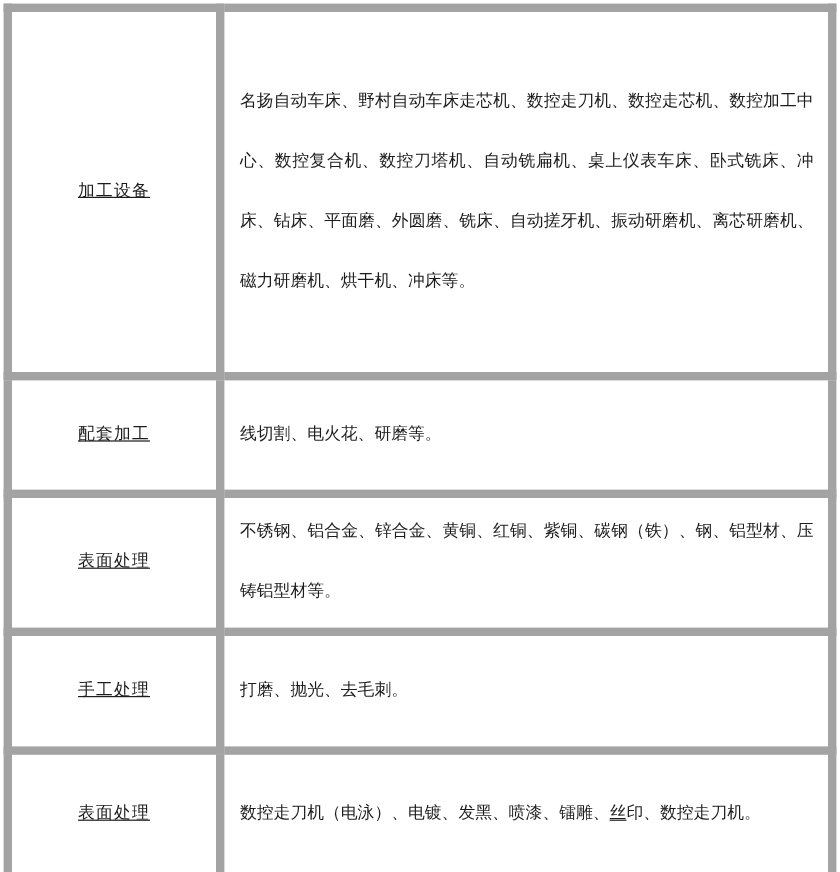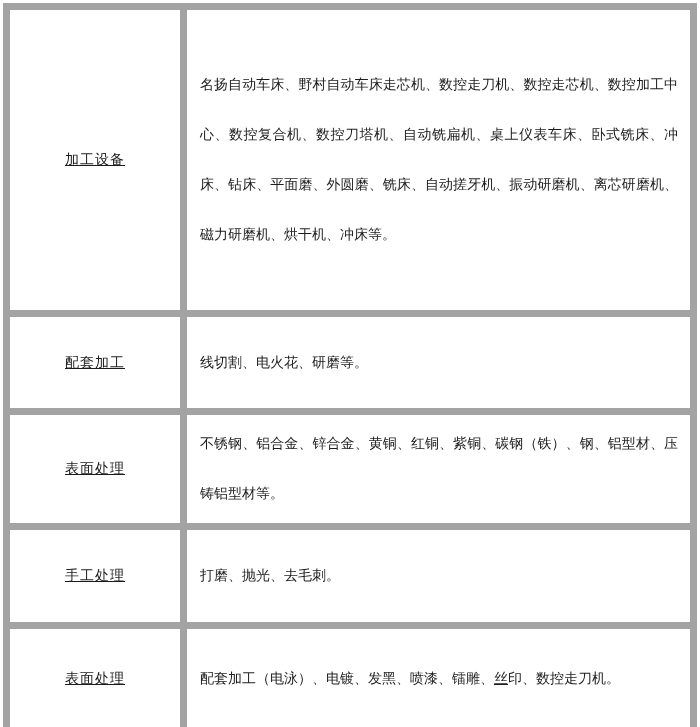--- a/index.html
+++ b/index.html
@@ -65,16 +65,16 @@
     <tr style="height:110px;">
       <td class="hdr-cell">表面处理</td>
       <td class="cnt-cell">不锈钢、铝合金、锌合金、黄铜、红铜、紫铜、碳钢（铁）、钢、铝型材、压铸铝型材等。</td>
     </tr>
     <tr style="height:99px;">
       <td class="hdr-cell">手工处理</td>
       <td class="cnt-cell">打磨、抛光、去毛刺。</td>
     </tr>
     <tr style="height:106px;">
       <td class="hdr-cell">表面处理</td>
-      <td class="cnt-cell"><span>配套加工（电泳）、电镀、发黑、喷漆、镭雕、</span><span class="u">丝</span><span>印、数控走刀机。</span></td>
+      <td class="cnt-cell"><span>数控走刀机（电泳）、电镀、发黑、喷漆、镭雕、</span><span class="u">丝</span><span>印、数控走刀机。</span></td>
     </tr>
   </tbody>
 </table>
 
 </body></html>

